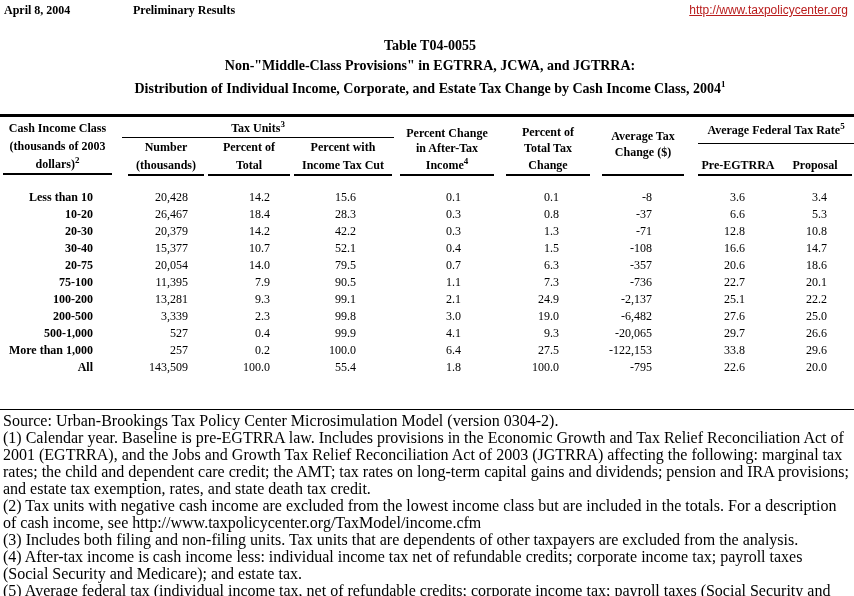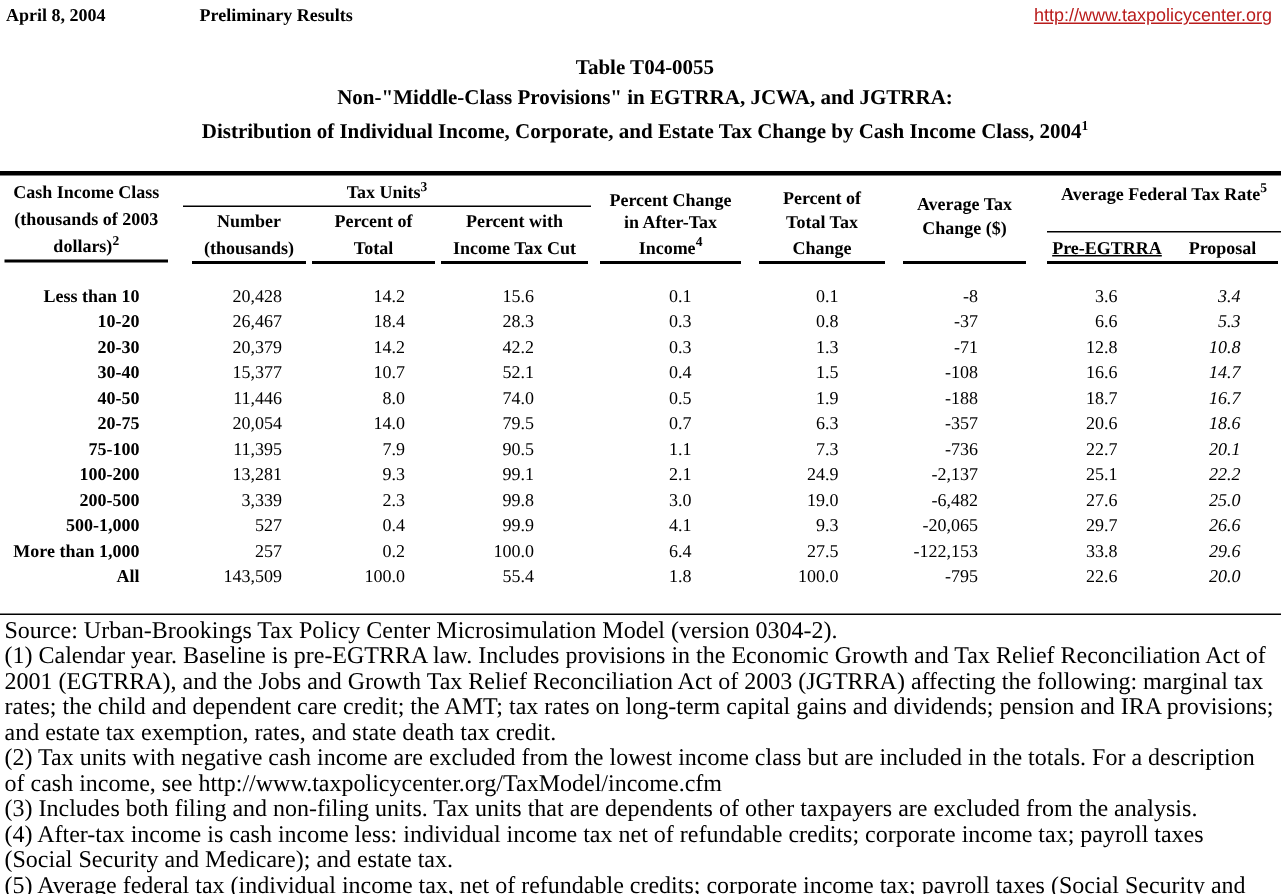--- a/index.html
+++ b/index.html
@@ -32,21 +32,21 @@
     .row { position: relative; height: 17px; line-height: 17px; }
     .row span { position: absolute; }
     .c-class { right: calc(854px - 93px); font-weight: bold; text-align: right; white-space: nowrap; }
     .c-num { right: calc(854px - 188px); text-align: right; }
     .c-pct { right: calc(854px - 270px); text-align: right; }
     .c-cut { right: calc(854px - 356px); text-align: right; }
     .c-chg { left: 446px; text-align: left; }
     .c-share { right: calc(854px - 559px); text-align: right; }
     .c-avg { right: calc(854px - 652px); text-align: right; }
     .c-pre { right: calc(854px - 745px); text-align: right; }
-    .c-prop { right: calc(854px - 827px); text-align: center; font-style: italic; }
+    .c-prop { right: calc(854px - 827px); text-align: center; }
 
     .notes { position: absolute; top: 412px; left: 3px; width: 848px; font-size: 16px; line-height: 17px; }
     .notes p { margin: 0; }
   </style>
 </head>
 <body>
 
 <div class="topbar">
   <span class="date">April 8, 2004</span>
   <span class="prelim">Preliminary Results</span>
@@ -99,21 +99,21 @@
         <span style="display:block">Change</span>
       </span>
     </th>
     <th rowspan="3">
       <span class="hcell ul" style="padding-bottom:14px;">
         <span style="display:block;line-height:16px">Average Tax</span>
         <span style="display:block;line-height:16px">Change ($)</span>
       </span>
     </th>
     <th colspan="2" rowspan="2">
-      <span class="hcell ulthin" style="margin:0 0 0 8px; padding-bottom:16px;"><span>Average Federal Tax Rate</span><sup>5</sup></span>
+      <span class="hcell ulthin" style="margin:0 0 0 8px; padding-bottom:4px;"><span>Average Federal Tax Rate</span><sup>5</sup></span>
     </th>
   </tr>
   <tr>
     <th rowspan="2">
       <span class="hcell ul" style="margin:0 2px 0 8px;">
         <span style="display:block">Number</span>
         <span style="display:block">(thousands)</span>
       </span>
     </th>
     <th rowspan="2">
@@ -124,21 +124,21 @@
     </th>
     <th rowspan="2">
       <span class="hcell ul" style="margin:0 2px;">
         <span style="display:block">Percent with</span>
         <span style="display:block">Income Tax Cut</span>
       </span>
     </th>
   </tr>
   <tr>
     <th>
-      <span class="hcell ul" style="margin:0 0 0 8px;text-decoration:underline;">Pre-EGTRRA</span>
+      <span class="hcell ul" style="margin:0 0 0 8px;">Pre-EGTRRA</span>
     </th>
     <th>
       <span class="hcell ul" style="margin:0 2px 0 0;">Proposal</span>
     </th>
   </tr>
 </tbody>
   </table>
 
 <div class="body-rows" id="body-rows">
     <div class="row">
@@ -179,31 +179,20 @@
     <span class="c-num">15,377</span>
     <span class="c-pct">10.7</span>
     <span class="c-cut">52.1</span>
     <span class="c-chg">0.4</span>
     <span class="c-share">1.5</span>
     <span class="c-avg">-108</span>
     <span class="c-pre">16.6</span>
     <span class="c-prop">14.7</span>
   </div>
     <div class="row">
-    <span class="c-class">40-50</span>
-    <span class="c-num">11,446</span>
-    <span class="c-pct">8.0</span>
-    <span class="c-cut">74.0</span>
-    <span class="c-chg">0.5</span>
-    <span class="c-share">1.9</span>
-    <span class="c-avg">-188</span>
-    <span class="c-pre">18.7</span>
-    <span class="c-prop">16.7</span>
-  </div>
-    <div class="row">
     <span class="c-class">20-75</span>
     <span class="c-num">20,054</span>
     <span class="c-pct">14.0</span>
     <span class="c-cut">79.5</span>
     <span class="c-chg">0.7</span>
     <span class="c-share">6.3</span>
     <span class="c-avg">-357</span>
     <span class="c-pre">20.6</span>
     <span class="c-prop">18.6</span>
   </div>

